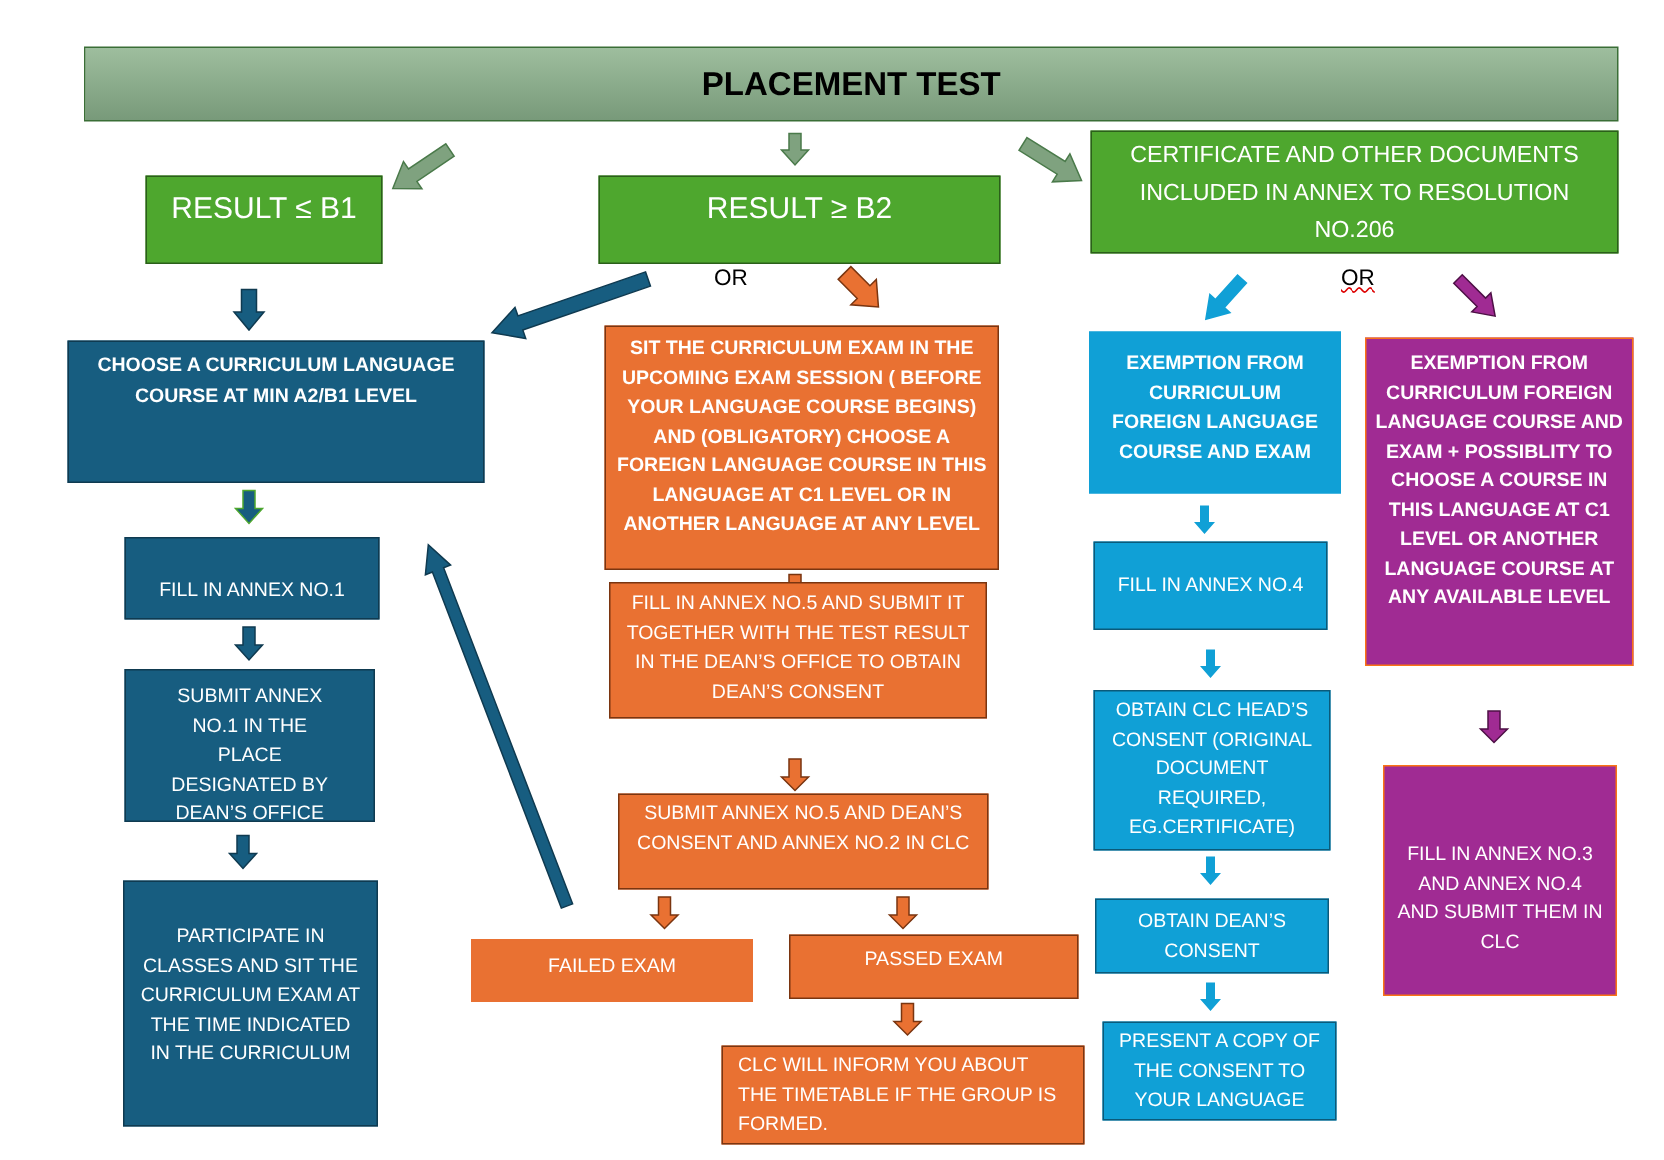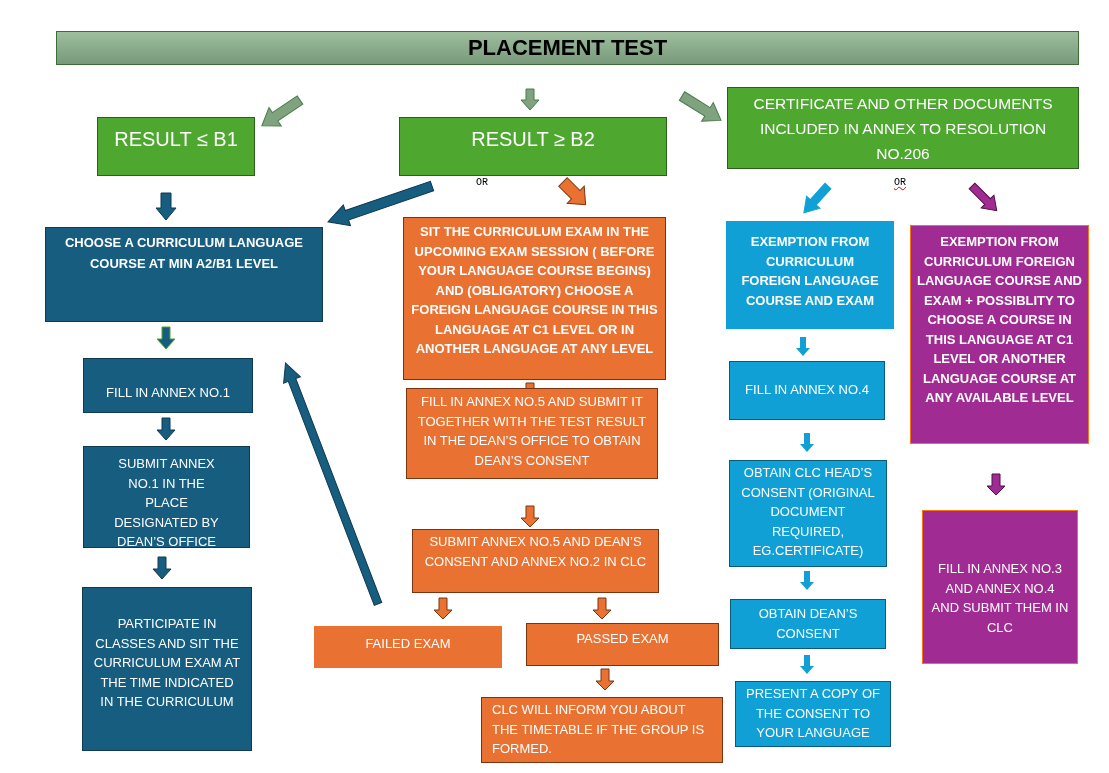--- a/index.html
+++ b/index.html
@@ -8,24 +8,24 @@
     .box { position: absolute; box-sizing: border-box; color: #ffffff; text-align: center;
            display: flex; justify-content: center; font-size: 13px; line-height: 19.5px; }
     .box span { display: block; }
     .top { align-items: flex-start; }
     .bold { font-weight: bold; }
     .green { background: #4ea72e; border: 1px solid #2b5f1a; }
     .navy { background: #175d80; border: 1px solid #0f3a50; }
     .orange { background: #e97132; border: 1px solid #7a3510; }
     .cyan { background: #10a0d6; border: 1px solid #0a5a7a; }
     .purple { background: #a02b93; border: 1px solid #f97316; }
-    #title { left: 56px; top: 31px; width: 1023px; height: 34px;
+    #title { left: 56px; top: 31px; width: 1023px; height: 50px;
              background: linear-gradient(#9ebe9e, #789a7a); border: 1px solid #3a6e36;
              color: #000; font-weight: bold; font-size: 22px; align-items: center; }
-    .or { position: absolute; font-size: 10px; color: #000; font-family: Liberation Mono, monospace; }
+    .or { position: absolute; font-size: 15px; color: #000; }
     .or.squiggle { text-decoration: underline wavy #d00; text-decoration-thickness: 1px; }
     svg.arrows { position: absolute; left: 0; top: 0; width: 1109px; height: 773px; }
   </style>
 </head>
 <body>
 
 <svg class="arrows" xmlns="http://www.w3.org/2000/svg">
 
   <g transform="translate(300,100) rotate(146)">
     <polygon points="0,-5 30,-5 30,-11 46,0 30,11 30,5 0,5" fill="#7fa27f" stroke="#4a7a4a" stroke-width="1"></polygon>

